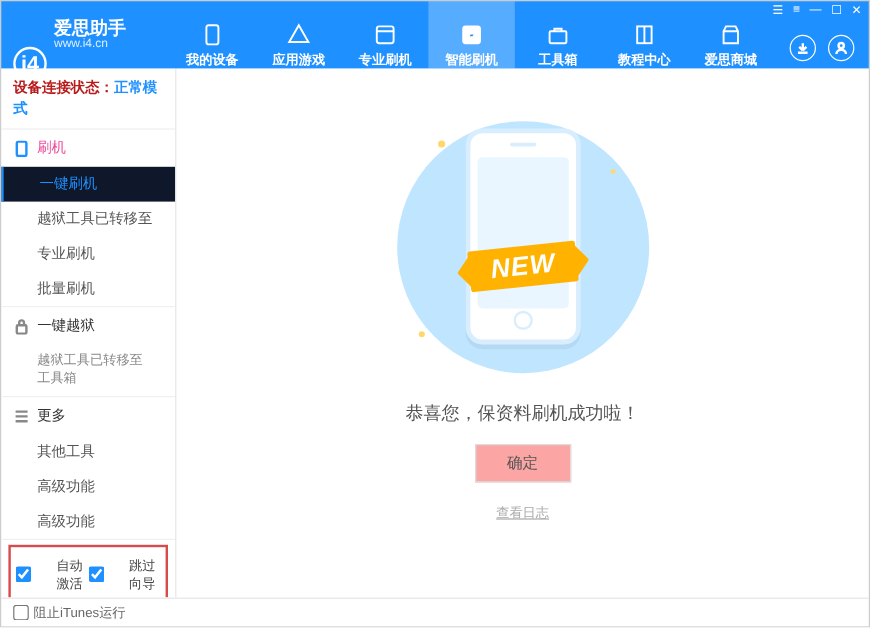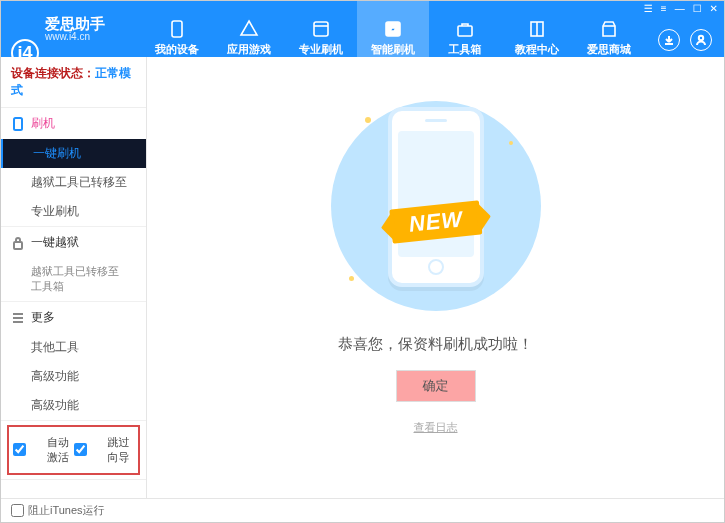--- a/index.html
+++ b/index.html
@@ -163,20 +163,21 @@
         <span class="ico">
               <svg>
                 <rect x="3" y="1" width="8" height="12" rx="1.5"></rect>
               </svg>
             </span>
         <span>刷机</span>
       </div>
       <div class="side-sub active">一键刷机</div>
       <div class="side-sub">越狱工具已转移至</div>
       <div class="side-sub">专业刷机</div>
+      <div class="side-sub">批量刷机</div>
     </div>
 
     <div class="side-section">
       <div class="side-cat">
         <span class="ico">
               <svg>
                 <rect x="3" y="6" width="8" height="7" rx="1"></rect>
                 <path d="M5 6V4a2 2 0 014 0v2"></path>
               </svg>
             </span>

